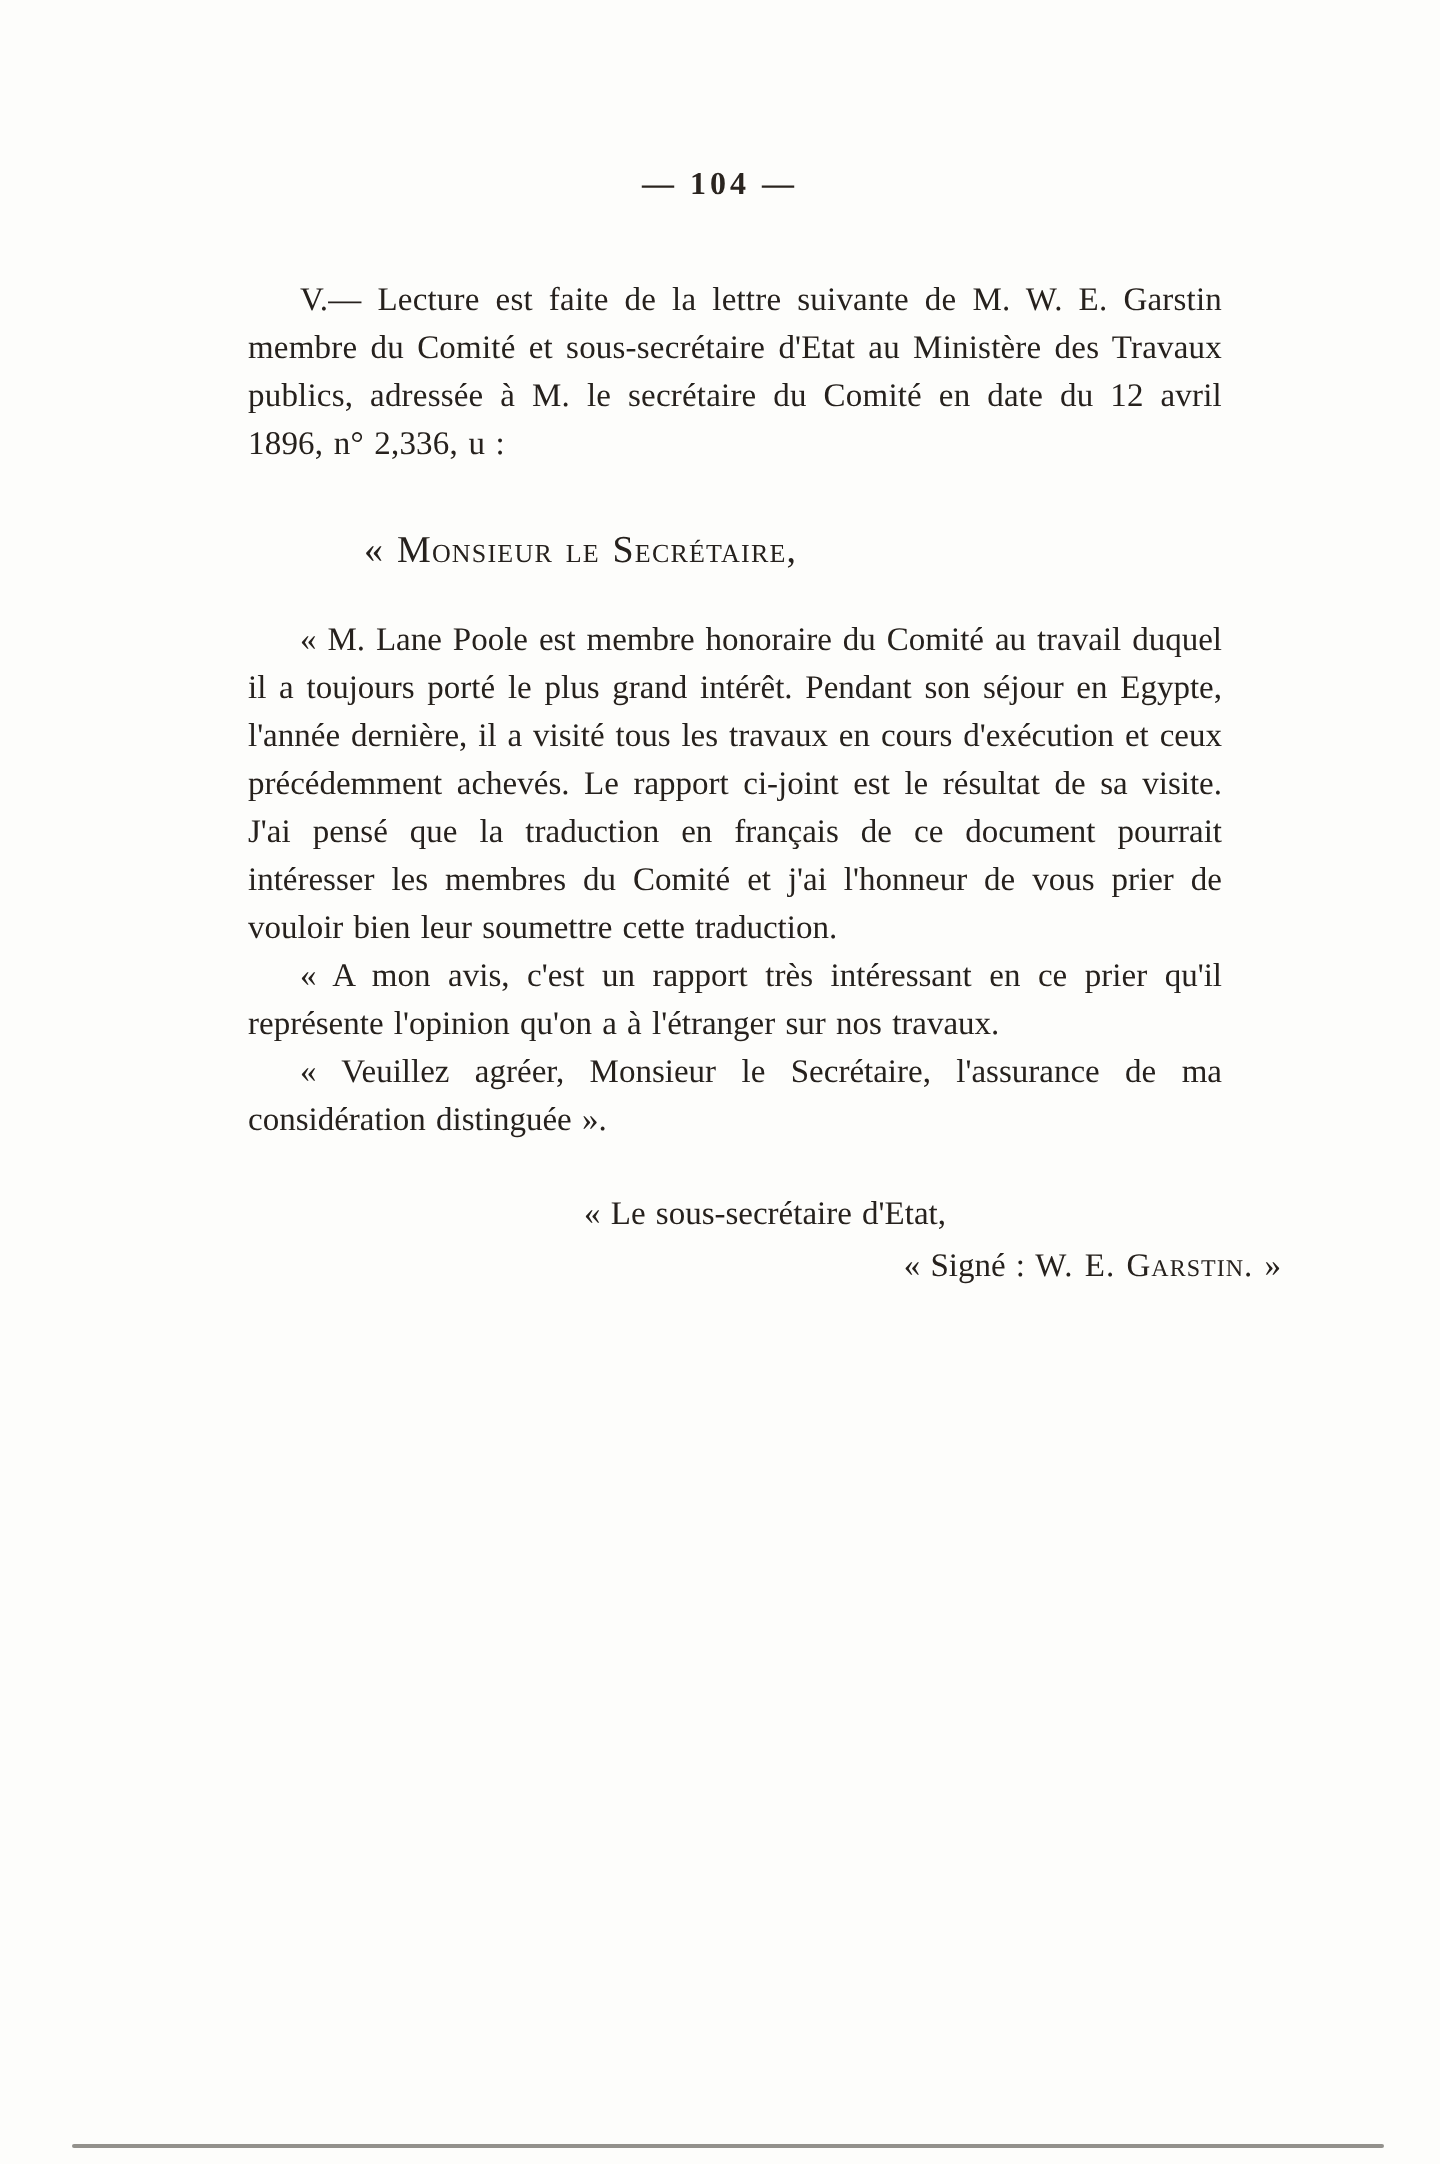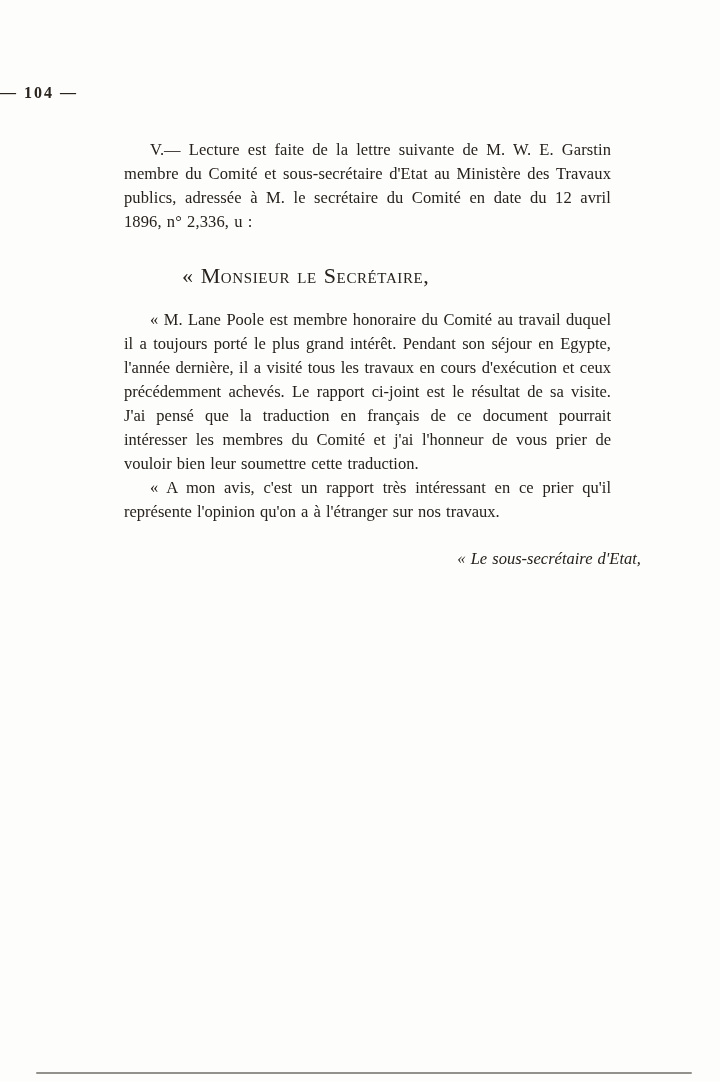--- a/index.html
+++ b/index.html
@@ -15,20 +15,21 @@
   .page {
     position: relative;
     width: 720px;
     height: 1082px;
     background: #fdfdfb;
     color: #26211d;
     font-family: "Liberation Serif", "DejaVu Serif", serif;
   }
   .folio {
     padding-top: 84px;
+    text-align: center;
     font-size: 16px;
     font-weight: bold;
     letter-spacing: 2px;
     color: #2a241f;
   }
   .text-block {
     width: 487px;
     margin-left: 124px;
     margin-top: 36px;
     font-size: 16.5px;
@@ -41,31 +42,31 @@
     text-indent: 26px;
   }
   .intro {
     letter-spacing: 0.1px;
   }
   .salutation {
     margin: 30px 0 20px 58px !important;
     text-indent: 0 !important;
     font-variant: small-caps;
     letter-spacing: 0.6px;
-    font-size: 22px;
+    font-size: 19px;
     text-align: left;
   }
   .signature {
     margin-top: 22px;
     margin-right: -30px;
     text-align: right;
     line-height: 26px;
   }
   .sig-role {
-    font-style: italic;
+    text-align: center;
   }
   .smallcaps {
     font-variant: small-caps;
     letter-spacing: 0.5px;
   }
   .scan-edge-bottom {
     position: absolute;
     left: 36px;
     right: 28px;
     bottom: 8px;
@@ -87,22 +88,24 @@
     <p class="intro">V.— Lecture est faite de la lettre suivante de M. W. E. Garstin membre du Comité et sous-secrétaire d'Etat au Ministère des Travaux publics, adressée à M. le secrétaire du Comité en date du 12 avril 1896, n° 2,336, u :</p>
 
     <p class="salutation">« Monsieur le Secrétaire,</p>
 
 
     <p>« M. Lane Poole est membre honoraire du Comité au travail duquel il a toujours porté le plus grand intérêt. Pendant son séjour en Egypte, l'année dernière, il a visité tous les travaux en cours d'exécution et ceux précédemment achevés. Le rapport ci-joint est le résultat de sa visite. J'ai pensé que la traduction en français de ce document pourrait intéresser les membres du Comité et j'ai l'honneur de vous prier de vouloir bien leur soumettre cette traduction.</p>
 
     <p>« A mon avis, c'est un rapport très intéressant en ce prier qu'il représente l'opinion qu'on a à l'étranger sur nos travaux.</p>
 
 
+    <p>« Veuillez agréer, Monsieur le Secrétaire, l'assurance de ma considération distinguée ».</p>
 
     <div class="signature">
       <div class="sig-role">« Le sous-secrétaire d'Etat,</div>
+      <div class="sig-name-line"><span>« Signé : </span><span class="smallcaps">W. E. Garstin. »</span></div>
     </div>
 
   </div>
 
   <div class="scan-edge-bottom"></div>
 
 </div>
 
 </body></html>

